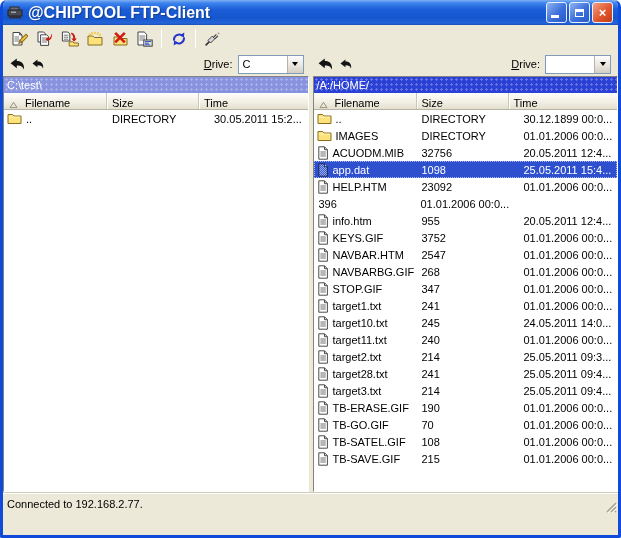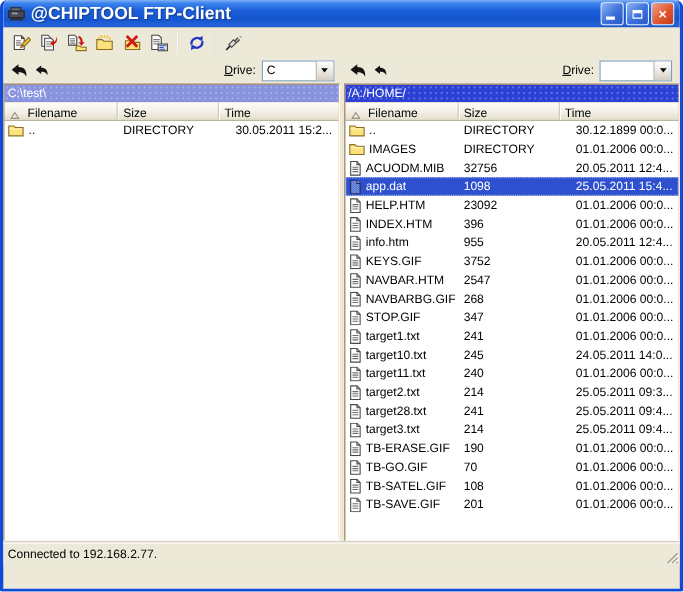--- a/index.html
+++ b/index.html
@@ -40,21 +40,21 @@
   .tb-half{flex:1;display:flex;align-items:center;padding:0 7px;}
   .arrow-btn{margin-right:7px;display:flex;align-items:center;}
   .drive-group{margin-left:auto;display:flex;align-items:center;gap:5px;}
   .combo{width:66px;height:19px;background:#fff;border:1px solid #7F9DB9;display:flex;align-items:stretch;}
   .combo .val{flex:1;padding:2px 0 0 4px;overflow:hidden;white-space:nowrap;}
   .combo .cbtn{width:16px;background:linear-gradient(#FDFDFD,#E8E4DC 60%,#D2CEC4);
     border-left:1px solid #B8B4AA;display:flex;align-items:center;justify-content:center;}
   .tri-down{width:0;height:0;border-left:3px solid transparent;border-right:3px solid transparent;border-top:4px solid #000;}
   
   .panels{height:416px;display:flex;gap:4px;background:#ECE9D8;}
-  .panel{flex:1;display:flex;flex-direction:column;background:#fdba74;
+  .panel{flex:1;display:flex;flex-direction:column;background:#701a75;
     border:1px solid;border-color:#848284 #FFFFFF #FFFFFF #848284;overflow:hidden;}
   .pathbar{height:16px;line-height:16px;padding:0 3px;color:#fff;white-space:nowrap;overflow:hidden;
     background-image:radial-gradient(circle,rgba(255,255,255,.28) 1px,transparent 1.2px);
     background-size:5px 5px;}
   .pathbar.inactive{background-color:#8793DE;}
   .pathbar.active{background-color:#2B41D5;}
   .listhead{height:17px;display:flex;flex:none;
     background:linear-gradient(#FEFEFA,#F1EEE2 60%,#E3E0CF);
     border-bottom:1px solid #B8B5A5;}
   .hcell{display:flex;align-items:flex-end;padding-left:5px;gap:7px;
@@ -362,30 +362,20 @@
                   <path d="M7.5 0.8 V3.7 H10.4" fill="none" stroke="#4A4A4A"></path>
                   <path d="M3.4 6 H8.8 M3.4 8 H8.8 M3.4 10 H8.8" stroke="#6E6E6E"></path>
                 </svg>
               </span>
               <span>HELP.HTM</span>
             </span>
             <span class="cell-size">23092</span>
             <span class="cell-time">01.01.2006 00:0...</span>
           </div>
           <div class="row">
-            <span class="cell-name">
-              <span class="ico">
-                <svg width="12" height="14" viewBox="0 0 12 14">
-                  <path d="M1.8 0.8 H7.5 L10.4 3.7 V13.2 H1.8 Z" fill="#FFFFFF" stroke="#4A4A4A"></path>
-                  <path d="M7.5 0.8 V3.7 H10.4" fill="none" stroke="#4A4A4A"></path>
-                  <path d="M3.4 6 H8.8 M3.4 8 H8.8 M3.4 10 H8.8" stroke="#6E6E6E"></path>
-                </svg>
-              </span>
-              <span>INDEX.HTM</span>
-            </span>
             <span class="cell-size">396</span>
             <span class="cell-time">01.01.2006 00:0...</span>
           </div>
           <div class="row">
             <span class="cell-name">
               <span class="ico">
                 <svg width="12" height="14" viewBox="0 0 12 14">
                   <path d="M1.8 0.8 H7.5 L10.4 3.7 V13.2 H1.8 Z" fill="#FFFFFF" stroke="#4A4A4A"></path>
                   <path d="M7.5 0.8 V3.7 H10.4" fill="none" stroke="#4A4A4A"></path>
                   <path d="M3.4 6 H8.8 M3.4 8 H8.8 M3.4 10 H8.8" stroke="#6E6E6E"></path>
@@ -582,21 +572,21 @@
             <span class="cell-name">
               <span class="ico">
                 <svg width="12" height="14" viewBox="0 0 12 14">
                   <path d="M1.8 0.8 H7.5 L10.4 3.7 V13.2 H1.8 Z" fill="#FFFFFF" stroke="#4A4A4A"></path>
                   <path d="M7.5 0.8 V3.7 H10.4" fill="none" stroke="#4A4A4A"></path>
                   <path d="M3.4 6 H8.8 M3.4 8 H8.8 M3.4 10 H8.8" stroke="#6E6E6E"></path>
                 </svg>
               </span>
               <span>TB-SAVE.GIF</span>
             </span>
-            <span class="cell-size">201</span>
+            <span class="cell-size">215</span>
             <span class="cell-time">01.01.2006 00:0...</span>
           </div>
         </div>
     </div>
   </div>
 
   <div class="statusbar">
     <span>Connected to 192.168.2.77.</span>
     <span class="grip">
       <svg width="13" height="13" viewBox="0 0 13 13">

